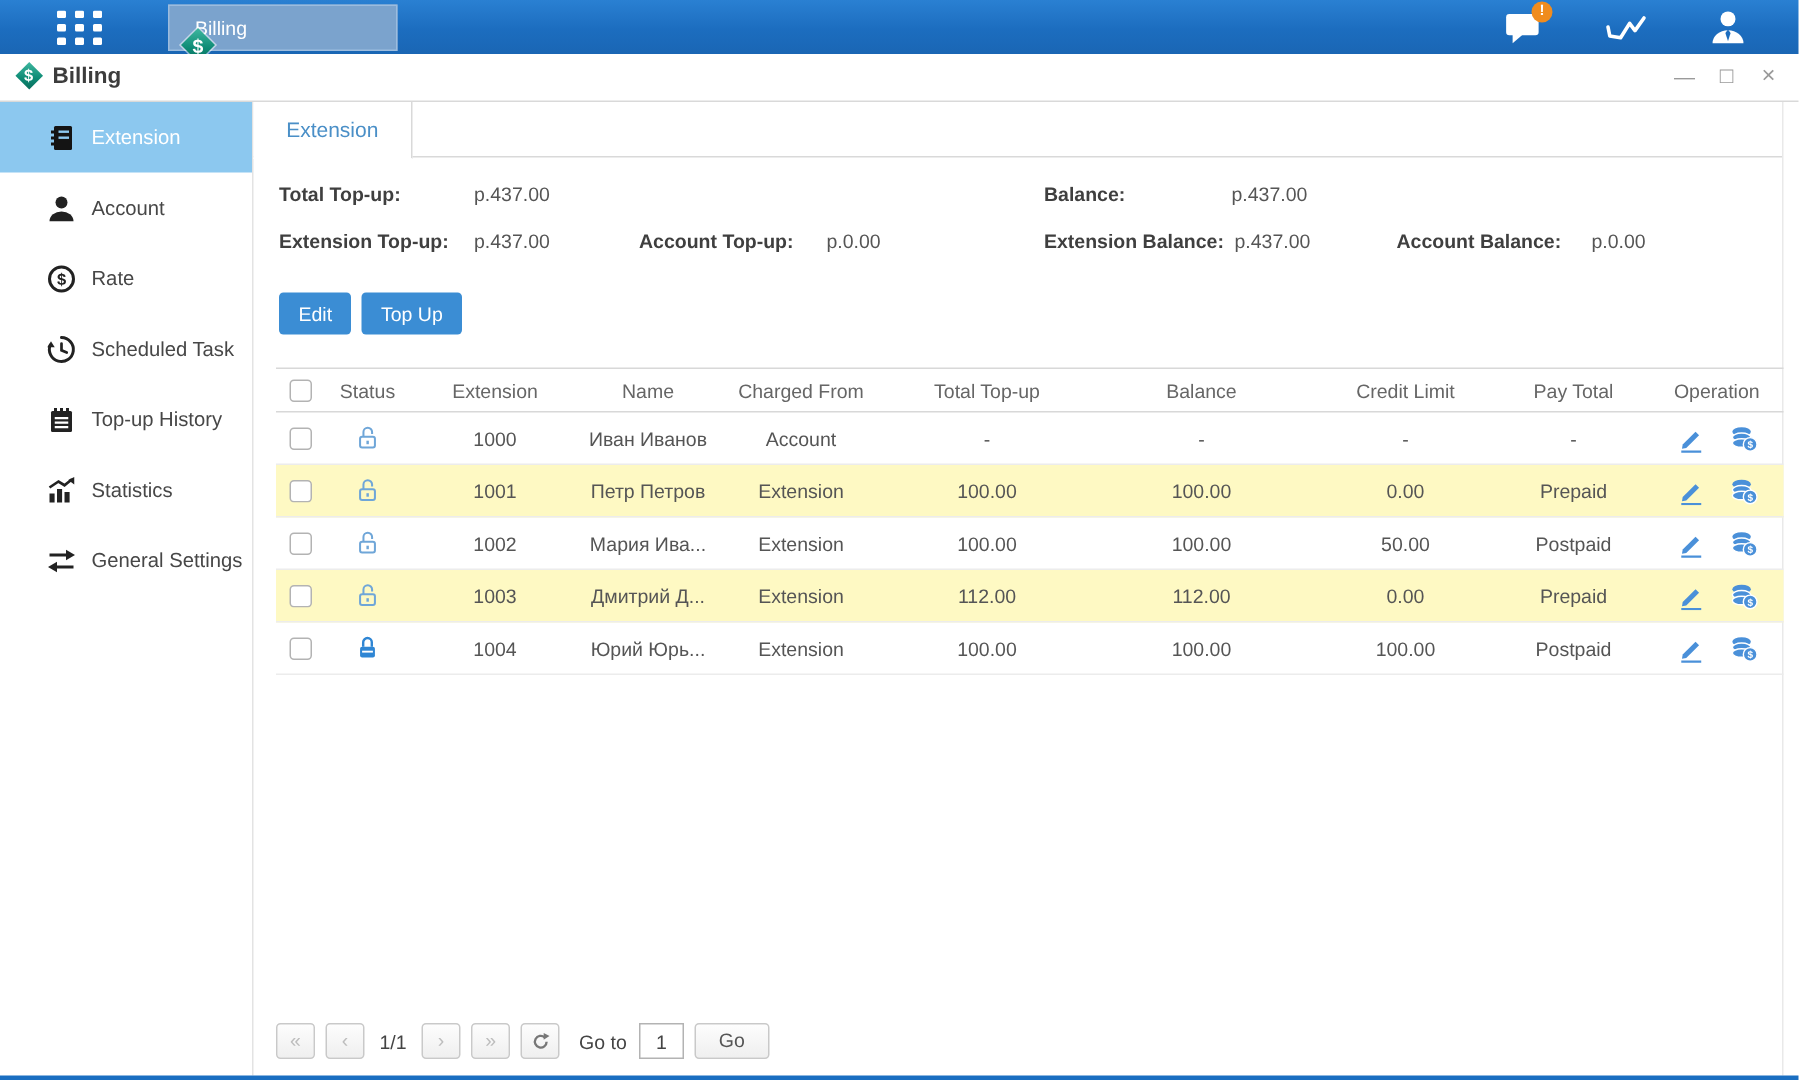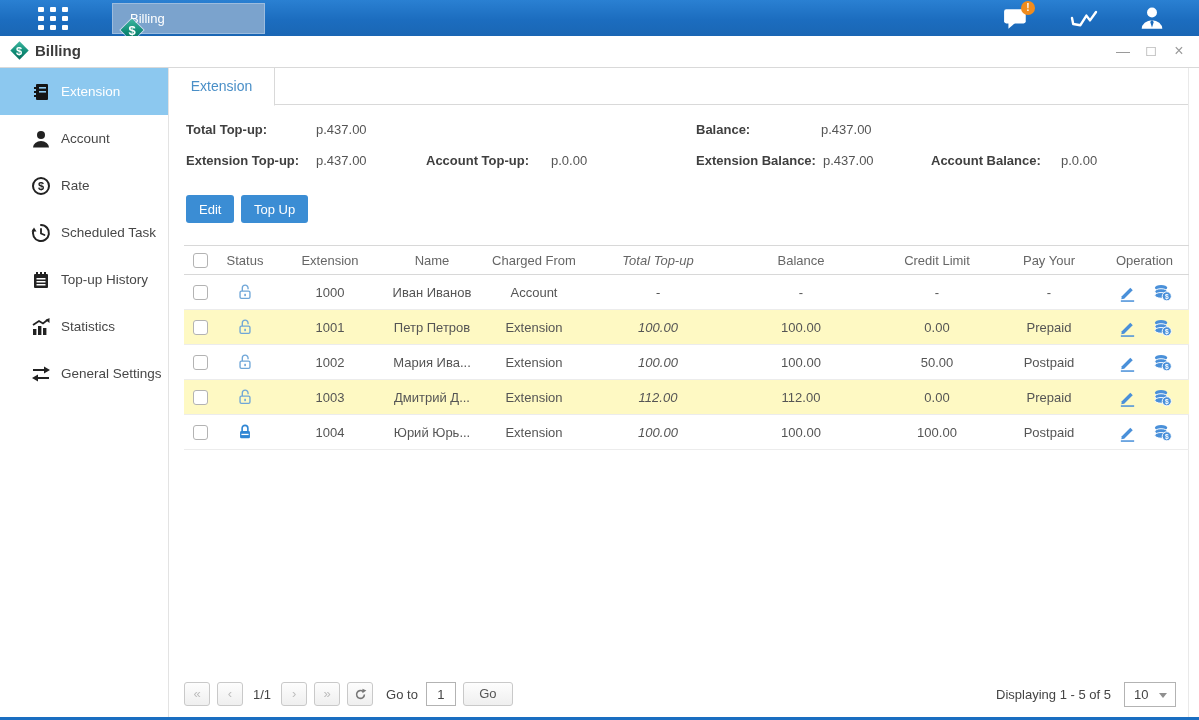--- a/index.html
+++ b/index.html
@@ -66,21 +66,21 @@
     cursor:pointer; padding:0 13px; }
 
   
   .tbl { position:absolute; left:15px; top:177px; width:1005px; font-size:13px; color:#555; }
   .trow { display:flex; align-items:center; height:35px; border-bottom:1px solid #ececec; }
   .trow.head { height:30px; border-top:1px solid #d8d8d8; border-bottom:1px solid #d8d8d8;
     color:#666; }
   .trow.alt { background:#fef9c3; }
   .c { text-align:center; overflow:hidden; white-space:nowrap; }
   .c0{width:32px;} .c1{width:58px;} .c2{width:112px;} .c3{width:92px;} .c4{width:112px;}
-  .c5{width:136px;font-style:italic;} .c6{width:150px;text-align:center;} .c7{width:122px;} .c8{width:102px;} .c9{width:89px;}
+  .c5{width:136px;} .c6{width:150px;text-align:center;} .c7{width:122px;} .c8{width:102px;} .c9{width:89px;}
   .cbx { display:inline-block; width:15px; height:15px; border:1px solid #b3b3b3; border-radius:3px;
     background:#fff; vertical-align:middle; cursor:pointer; }
   .ops { display:flex; justify-content:center; gap:16px; align-items:center; }
   .op-ic { width:19px; height:19px; cursor:pointer; }
 
   
   .pager { position:absolute; left:15px; right:12px; bottom:10px; height:26px;
     display:flex; align-items:center; font-size:13px; color:#444; }
   .pbtn { width:26px; height:24px; border:1px solid #c9c9c9; border-radius:3px;
     background:linear-gradient(180deg,#fdfdfd,#efefef); color:#bdbdbd; font-size:13px;
@@ -283,21 +283,21 @@
   <div class="tbl">
     <div class="trow head">
       <div class="c c0"><span class="cbx"></span></div>
       <div class="c c1">Status</div>
       <div class="c c2">Extension</div>
       <div class="c c3">Name</div>
       <div class="c c4">Charged From</div>
       <div class="c c5">Total Top-up</div>
       <div class="c c6">Balance</div>
       <div class="c c7">Credit Limit</div>
-      <div class="c c8">Pay Your</div>
+      <div class="c c8">Pay Total</div>
       <div class="c c9">Operation</div>
     </div>
 
     <div class="trow">
       <div class="c c0"><span class="cbx"></span></div>
       <div class="c c1">
         <svg class="op-ic" viewBox="0 0 20 20" style="width:18px;height:18px;vertical-align:middle;">
           <rect x="4.5" y="9" width="11" height="8" rx="1.5" fill="none" stroke="#6fa6d8" stroke-width="1.5"></rect>
           <path d="M7 9 V5.6 a3.2 3.2 0 0 1 6.4 0 V7" fill="none" stroke="#6fa6d8" stroke-width="1.5"></path>
           <rect x="9.2" y="12" width="1.8" height="2.6" fill="#6fa6d8"></rect>
@@ -469,23 +469,16 @@
     <div class="pbtn" style="color:#777;">
       <svg width="13" height="13" viewBox="0 0 20 20" style="margin-top:5px;">
         <path d="M16 10 a6 6 0 1 1 -2-4.5" fill="none" stroke="#777" stroke-width="2.4"></path>
         <polygon points="13,1 19,4 13,8" fill="#777"></polygon>
       </svg>
     </div>
     <span class="goto-label">Go to</span>
     <input class="goto-input" value="1" style="">
     <div class="gobtn">Go</div>
 
-    <div class="pager-right">
-      <span class="displaying">Displaying 1 - 5 of 5</span>
-      <div class="pagesize">
-        <span class="ps-val">10</span>
-        <span class="tri"></span>
-      </div>
-    </div>
   </div>
 </div>
 
 <div class="bottom-strip"></div>
 
 </body></html>

